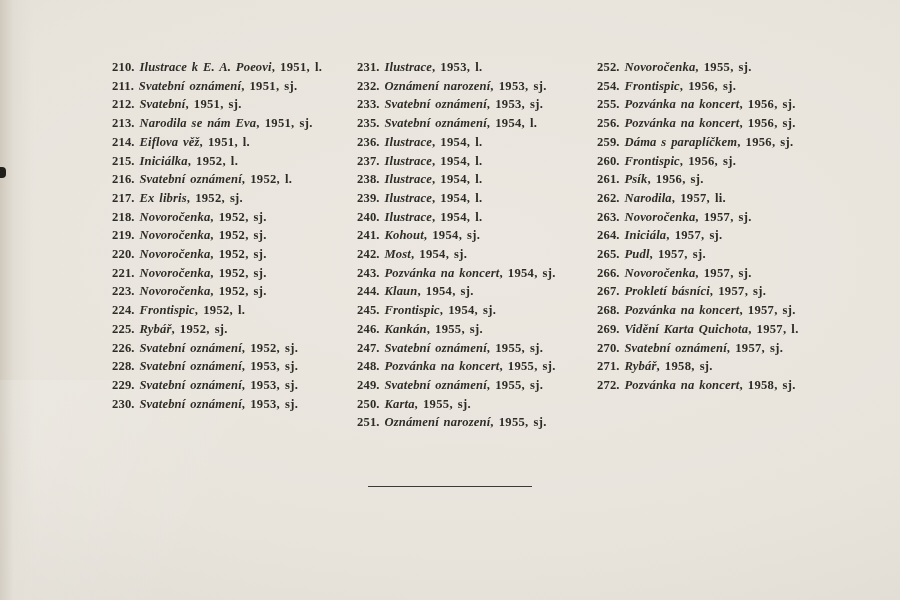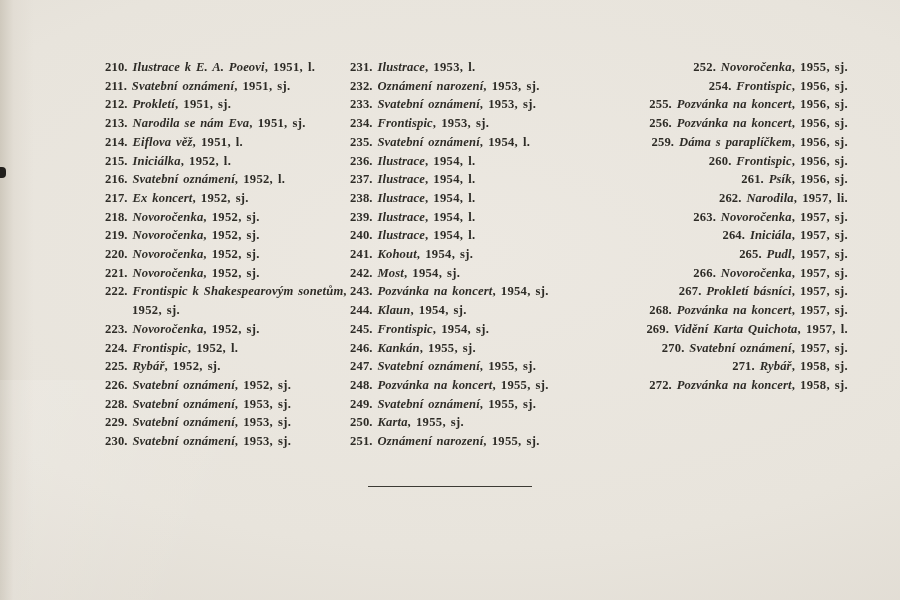--- a/index.html
+++ b/index.html
@@ -32,28 +32,28 @@
   }
   .scan-speck {
     position: absolute;
     left: 0; top: 167px;
     width: 6px; height: 11px;
     background: #211f1c;
     border-radius: 0 4px 4px 0;
   }
   .catalog {
     position: absolute;
-    left: 105px;
+    left: 112px;
     top: 58px;
     display: flex;
   }
   .col { flex: none; }
   .col-1 { width: 245px; }
   .col-2 { width: 240px; }
-  .col-3 { width: 258px; text-align: right; }
+  .col-3 { width: 258px; }
   .entry {
     margin: 0;
     font-size: 12.6px;
     line-height: 18.7px;
     letter-spacing: 0.15px;
     word-spacing: 1.5px;
     padding-left: 27px;
     text-indent: -27px;
     white-space: normal;
   }
@@ -83,44 +83,42 @@
 <body>
 
 <div class="paper-edge-left"></div>
 <div class="paper-fold"></div>
 <div class="scan-speck"></div>
 
 <div class="catalog">
   <div class="col col-1">
       <p class="entry"><span class="num">210.&nbsp;</span><span class="title">Ilustrace k E. A. Poeovi</span><span class="rest">, 1951, l.</span></p>
       <p class="entry"><span class="num">211.&nbsp;</span><span class="title">Svatební oznámení</span><span class="rest">, 1951, sj.</span></p>
-      <p class="entry"><span class="num">212.&nbsp;</span><span class="title">Prokletí</span><span class="rest">, 1951, sj.</span></p>
+      <p class="entry"><span class="num">212.&nbsp;</span><span class="title">Svatební</span><span class="rest">, 1951, sj.</span></p>
       <p class="entry"><span class="num">213.&nbsp;</span><span class="title">Narodila se nám Eva</span><span class="rest">, 1951, sj.</span></p>
       <p class="entry"><span class="num">214.&nbsp;</span><span class="title">Eiflova věž</span><span class="rest">, 1951, l.</span></p>
       <p class="entry"><span class="num">215.&nbsp;</span><span class="title">Iniciálka</span><span class="rest">, 1952, l.</span></p>
       <p class="entry"><span class="num">216.&nbsp;</span><span class="title">Svatební oznámení</span><span class="rest">, 1952, l.</span></p>
-      <p class="entry"><span class="num">217.&nbsp;</span><span class="title">Ex koncert</span><span class="rest">, 1952, sj.</span></p>
+      <p class="entry"><span class="num">217.&nbsp;</span><span class="title">Ex libris</span><span class="rest">, 1952, sj.</span></p>
       <p class="entry"><span class="num">218.&nbsp;</span><span class="title">Novoročenka</span><span class="rest">, 1952, sj.</span></p>
       <p class="entry"><span class="num">219.&nbsp;</span><span class="title">Novoročenka</span><span class="rest">, 1952, sj.</span></p>
       <p class="entry"><span class="num">220.&nbsp;</span><span class="title">Novoročenka</span><span class="rest">, 1952, sj.</span></p>
       <p class="entry"><span class="num">221.&nbsp;</span><span class="title">Novoročenka</span><span class="rest">, 1952, sj.</span></p>
-      <p class="entry"><span class="num">222.&nbsp;</span><span class="title">Frontispic k Shakespearovým sonetům</span><span class="rest">, 1952, sj.</span></p>
       <p class="entry"><span class="num">223.&nbsp;</span><span class="title">Novoročenka</span><span class="rest">, 1952, sj.</span></p>
       <p class="entry"><span class="num">224.&nbsp;</span><span class="title">Frontispic</span><span class="rest">, 1952, l.</span></p>
       <p class="entry"><span class="num">225.&nbsp;</span><span class="title">Rybář</span><span class="rest">, 1952, sj.</span></p>
       <p class="entry"><span class="num">226.&nbsp;</span><span class="title">Svatební oznámení</span><span class="rest">, 1952, sj.</span></p>
       <p class="entry"><span class="num">228.&nbsp;</span><span class="title">Svatební oznámení</span><span class="rest">, 1953, sj.</span></p>
       <p class="entry"><span class="num">229.&nbsp;</span><span class="title">Svatební oznámení</span><span class="rest">, 1953, sj.</span></p>
       <p class="entry"><span class="num">230.&nbsp;</span><span class="title">Svatební oznámení</span><span class="rest">, 1953, sj.</span></p>
     </div>
   <div class="col col-2">
       <p class="entry"><span class="num">231.&nbsp;</span><span class="title">Ilustrace</span><span class="rest">, 1953, l.</span></p>
       <p class="entry"><span class="num">232.&nbsp;</span><span class="title">Oznámení narození</span><span class="rest">, 1953, sj.</span></p>
       <p class="entry"><span class="num">233.&nbsp;</span><span class="title">Svatební oznámení</span><span class="rest">, 1953, sj.</span></p>
-      <p class="entry"><span class="num">234.&nbsp;</span><span class="title">Frontispic</span><span class="rest">, 1953, sj.</span></p>
       <p class="entry"><span class="num">235.&nbsp;</span><span class="title">Svatební oznámení</span><span class="rest">, 1954, l.</span></p>
       <p class="entry"><span class="num">236.&nbsp;</span><span class="title">Ilustrace</span><span class="rest">, 1954, l.</span></p>
       <p class="entry"><span class="num">237.&nbsp;</span><span class="title">Ilustrace</span><span class="rest">, 1954, l.</span></p>
       <p class="entry"><span class="num">238.&nbsp;</span><span class="title">Ilustrace</span><span class="rest">, 1954, l.</span></p>
       <p class="entry"><span class="num">239.&nbsp;</span><span class="title">Ilustrace</span><span class="rest">, 1954, l.</span></p>
       <p class="entry"><span class="num">240.&nbsp;</span><span class="title">Ilustrace</span><span class="rest">, 1954, l.</span></p>
       <p class="entry"><span class="num">241.&nbsp;</span><span class="title">Kohout</span><span class="rest">, 1954, sj.</span></p>
       <p class="entry"><span class="num">242.&nbsp;</span><span class="title">Most</span><span class="rest">, 1954, sj.</span></p>
       <p class="entry"><span class="num">243.&nbsp;</span><span class="title">Pozvánka na koncert</span><span class="rest">, 1954, sj.</span></p>
       <p class="entry"><span class="num">244.&nbsp;</span><span class="title">Klaun</span><span class="rest">, 1954, sj.</span></p>

